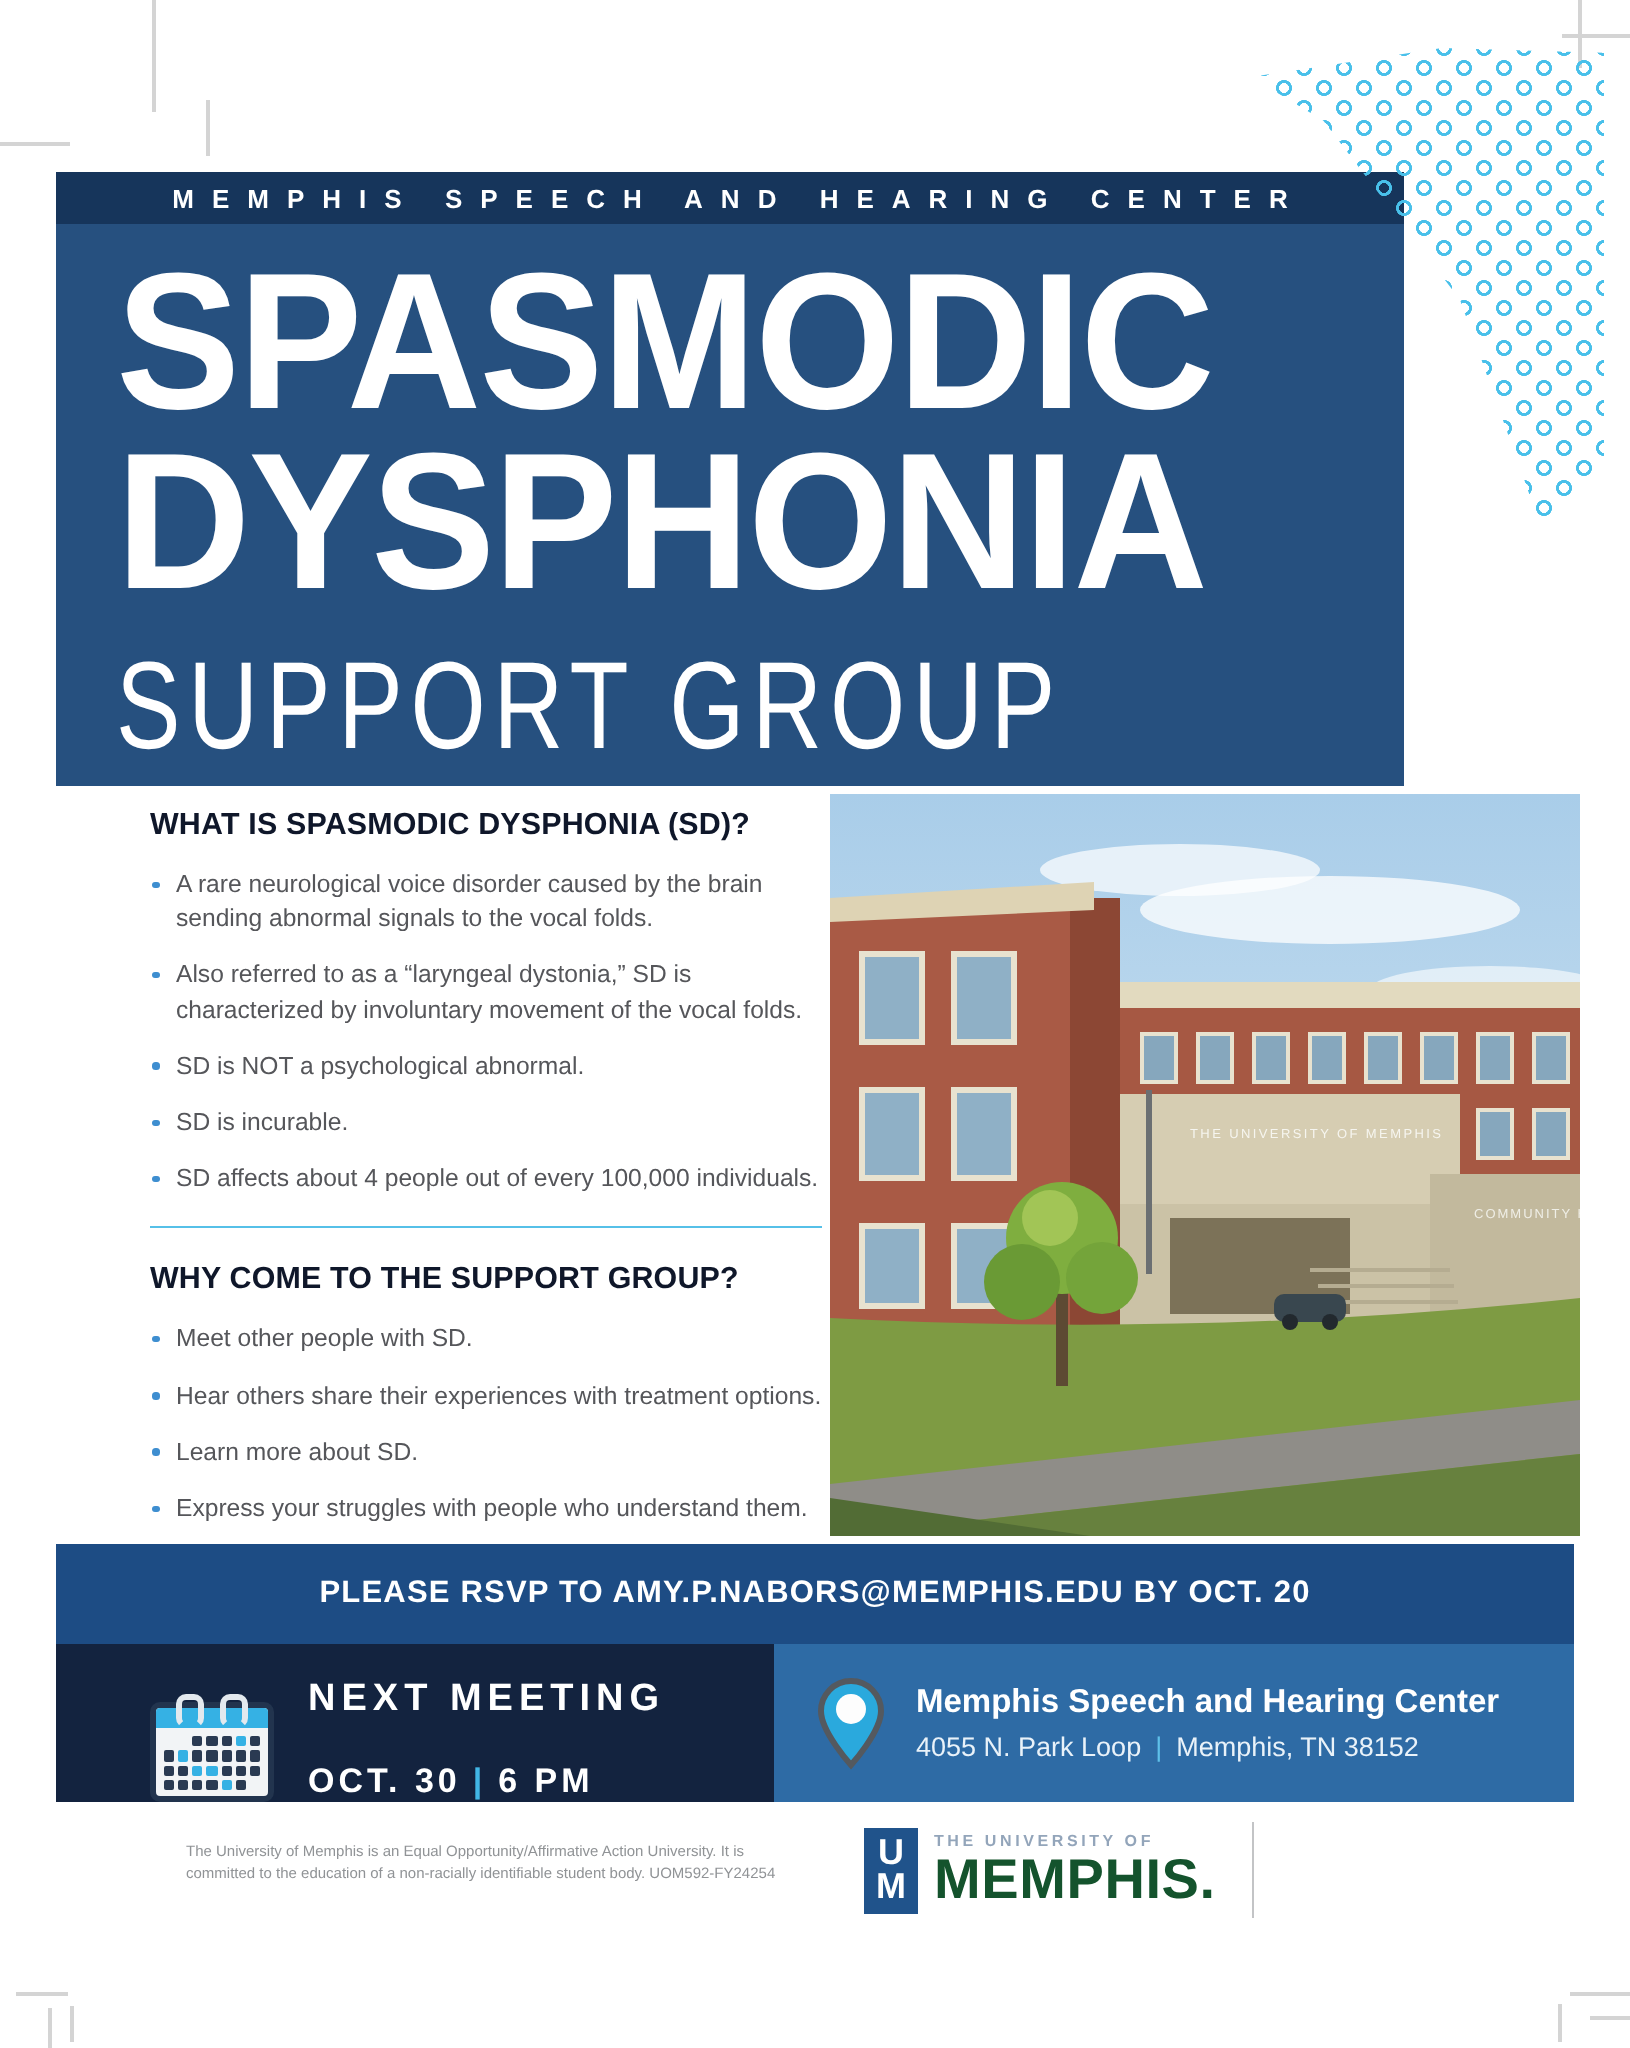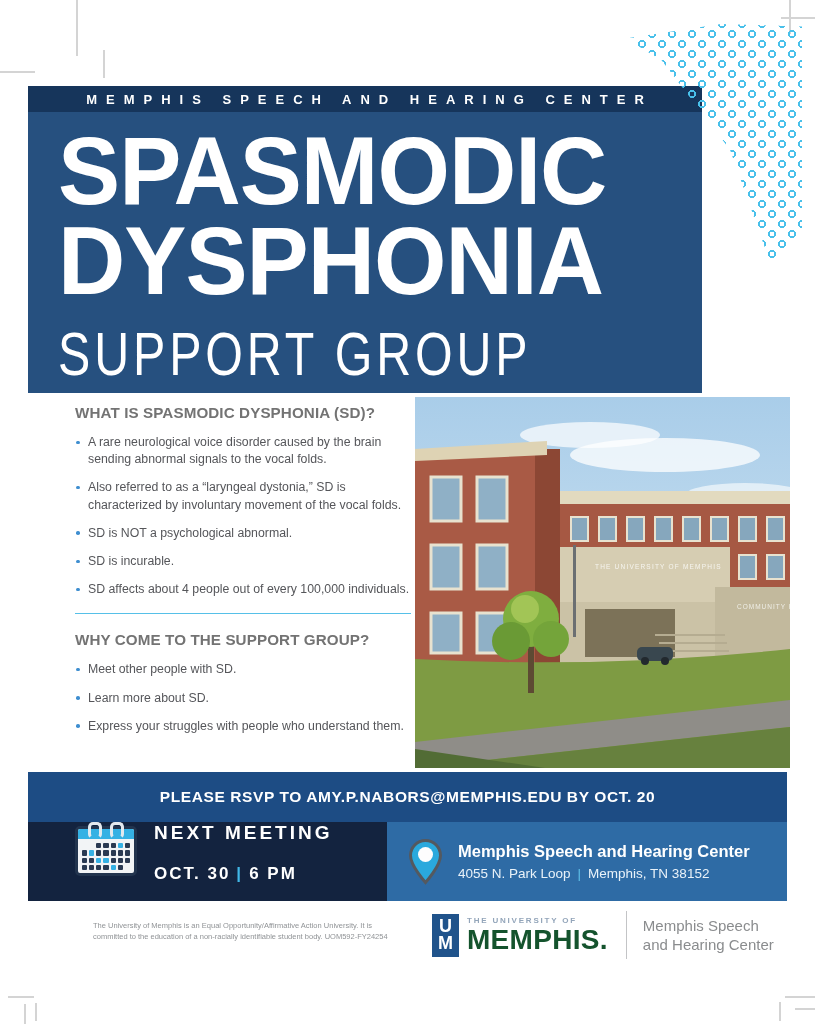--- a/index.html
+++ b/index.html
@@ -24,39 +24,39 @@
 
   .title-block{position:absolute;left:28px;top:112px;width:674px;height:281px;background:#26507f;
     color:#fff;box-sizing:border-box;padding:14px 0 0 30px;z-index:1;}
   .title-bold{font-size:97px;font-weight:800;line-height:0.93;letter-spacing:-1px;
     transform:scaleX(0.96);transform-origin:left top;white-space:nowrap;}
   .title-thin{margin-top:12px;font-size:62px;font-weight:300;letter-spacing:5px;
     transform:scaleX(0.78);transform-origin:left top;white-space:nowrap;}
 
   
   .content{position:absolute;left:75px;top:404px;width:340px;}
-  .section-heading{font-size:15.2px;font-weight:700;color:#737373;margin:0 0 13px 0;letter-spacing:0.1px;}
+  .section-heading{font-size:15.2px;font-weight:700;color:#0f172a;margin:0 0 13px 0;letter-spacing:0.1px;}
   ul.bullets{list-style:none;margin:0;padding:0;}
   ul.bullets li{position:relative;font-size:12.3px;color:#55565a;line-height:1.4;
     margin-bottom:11px;padding-left:13px;}
   ul.bullets li::before{content:"";position:absolute;left:1px;top:6.5px;width:3.5px;height:3.5px;
     border-radius:50%;background:#3e8ed0;}
   .divider{border:none;border-top:1.5px solid #56c0e8;margin:15px 0 17px 0;width:336px;}
 
   
   .photo{position:absolute;left:415px;top:397px;width:375px;height:371px;overflow:hidden;}
 
   
   .rsvp-bar{position:absolute;left:28px;top:772px;width:759px;height:50px;background:#1d4c84;
     color:#fff;display:flex;align-items:center;justify-content:center;
     font-size:15.5px;font-weight:700;letter-spacing:0.6px;}
 
   
   .meeting-panel{position:absolute;left:28px;top:822px;width:359px;height:79px;background:#13233f;
-    display:flex;align-items:flex-start;box-sizing:border-box;padding-left:47px;color:#fff;}
+    display:flex;align-items:flex-end;box-sizing:border-box;padding-left:47px;color:#fff;}
   .location-panel{position:absolute;left:387px;top:822px;width:400px;height:79px;background:#2e6ba5;
     display:flex;align-items:center;box-sizing:border-box;padding-left:20px;color:#fff;}
 
   
   .calendar-icon{position:relative;width:62px;height:54px;margin-right:17px;flex:none;}
   .cal-body{position:absolute;left:0;right:0;top:4px;bottom:0;background:#f2f4f6;
     border:3px solid #22344e;border-radius:5px;box-sizing:border-box;}
   .cal-top{position:absolute;left:3px;right:3px;top:7px;height:10px;background:#35b1e4;
     border-radius:2px 2px 0 0;}
   .cal-ring{position:absolute;top:0;width:8px;height:11px;border:3px solid #e3e9ee;
@@ -205,20 +205,21 @@
         <li>SD is NOT a psychological abnormal.</li>
         <li>SD is incurable.</li>
         <li>SD affects about 4 people out of every 100,000 individuals.</li>
       </ul>
     </div>
     <hr class="divider">
     <div>
       <h2 class="section-heading">WHY COME TO THE SUPPORT GROUP?</h2>
       <ul class="bullets">
         <li>Meet other people with SD.</li>
+        <li>Hear others share their experiences with treatment options.</li>
         <li>Learn more about SD.</li>
         <li>Express your struggles with people who understand them.</li>
       </ul>
     </div>
   </div>
 
   <div class="rsvp-bar">
     <span>PLEASE RSVP TO AMY.P.NABORS@MEMPHIS.EDU BY OCT. 20</span>
   </div>
 
@@ -288,19 +289,15 @@
   <div class="logo-group">
     <div class="um-shield">
       <div class="u">U</div>
       <div class="m">M</div>
     </div>
     <div class="um-word">
       <div class="univ-small">THE UNIVERSITY OF</div>
       <div class="univ-name">MEMPHIS.</div>
     </div>
     <div class="logo-divider"></div>
-    <div class="dept">
-      <div>Memphis Speech</div>
-      <div>and Hearing Center</div>
-    </div>
   </div>
 
 </div>
 
 </body></html>

